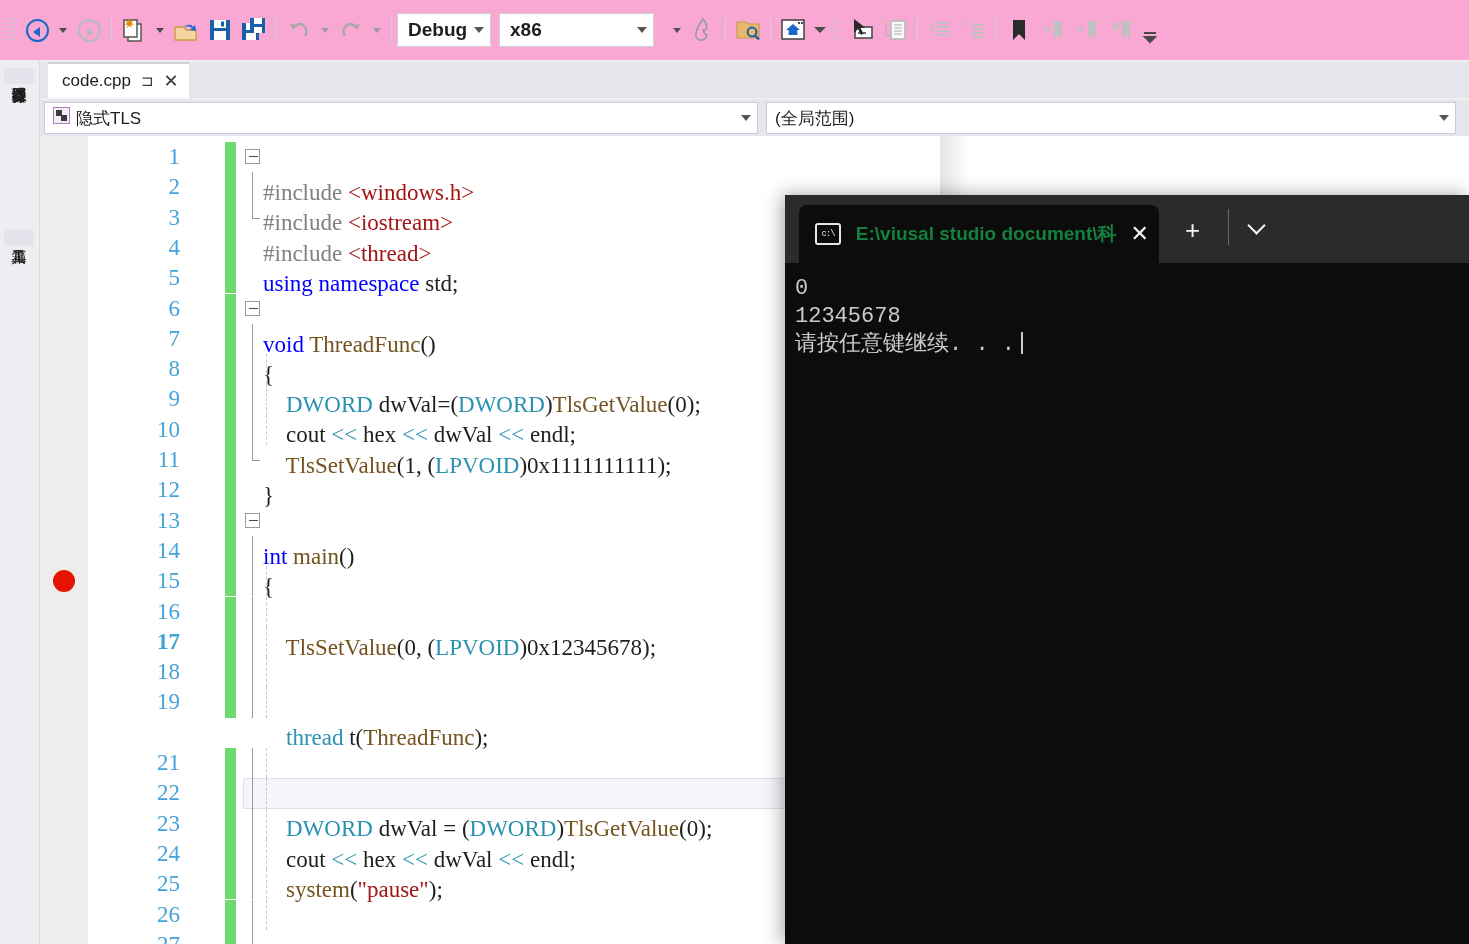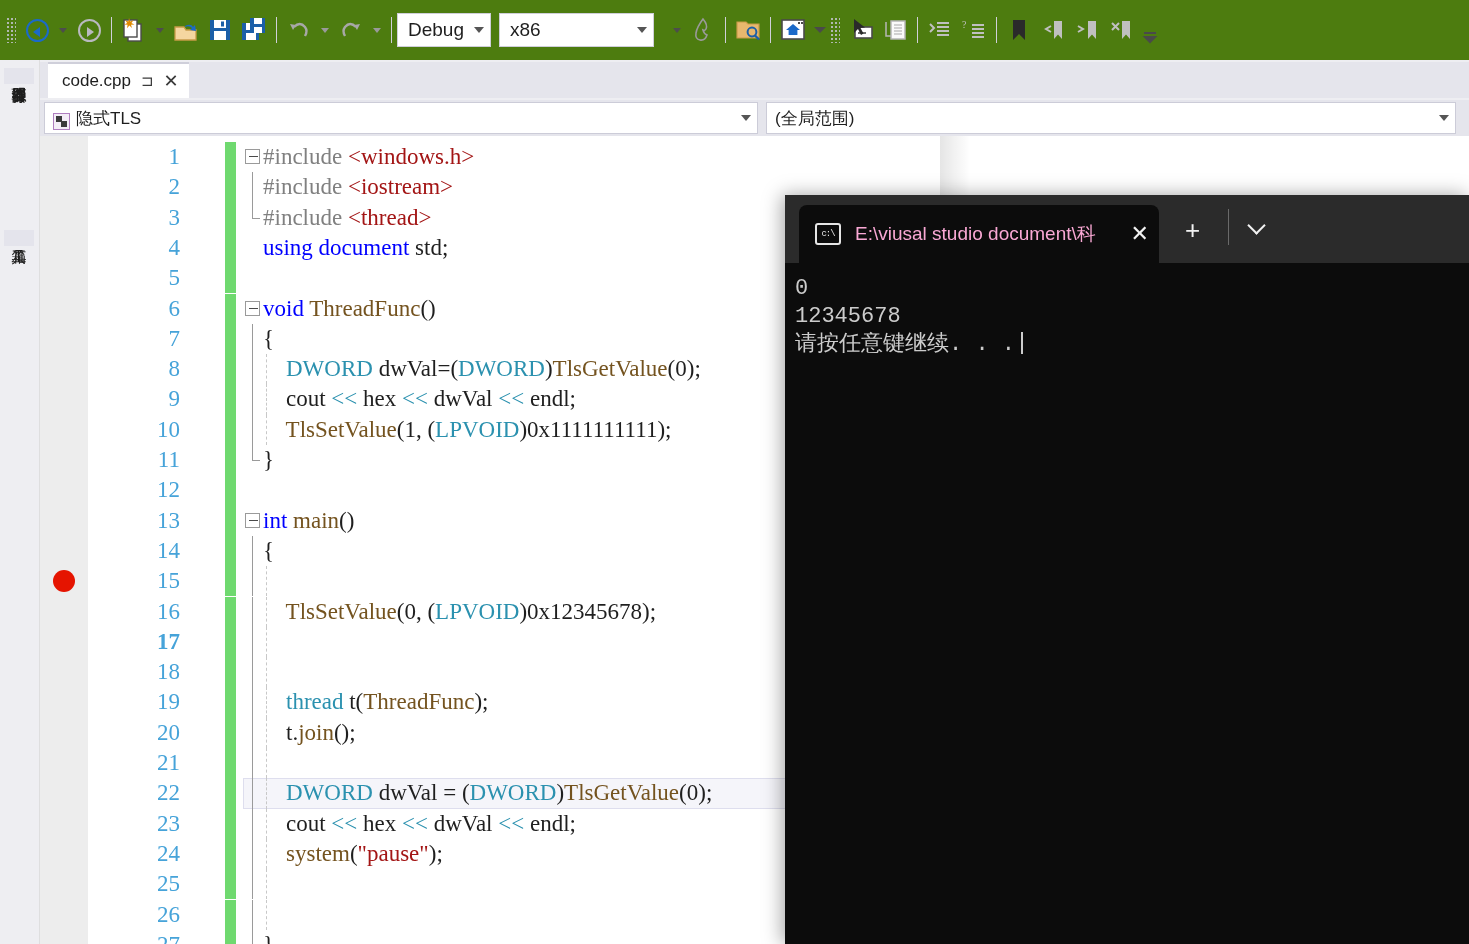--- a/index.html
+++ b/index.html
@@ -8,23 +8,24 @@
     width: 1469px; height: 944px;
     overflow: hidden;
     background: #EEEEF2;
     font-family: "Liberation Sans", sans-serif;
   }
   #root { position: relative; width: 1469px; height: 944px; }
 
   
   .toolbar {
     position: absolute; left: 0; top: 0; width: 1469px; height: 60px;
-    background: #4d7c0f;
+    background: #f9a8d4;
     display: flex; align-items: center;
     padding-left: 6px;
+    font-weight: bold;
   }
   .tb-grip {
     width: 10px; height: 26px; margin-right: 4px;
     background-image: radial-gradient(#c3c3cc 40%, transparent 41%);
     background-size: 4px 4px; opacity: .85;
   }
   .tb-btn {
     height: 36px; min-width: 34px;
     display: flex; align-items: center; justify-content: center;
     cursor: default; position: relative;
@@ -100,21 +101,21 @@
     display: flex; gap: 8px; background: #E5E5EC; align-items: center;
     padding: 0 4px;
   }
   .nav-combo {
     height: 32px; background: #fff; border: 1px solid #ccccd8;
     display: flex; align-items: center; padding: 0 6px 0 8px;
     font-size: 17px; color: #1e1e1e; justify-content: space-between;
   }
   #nav-left  { width: 714px; }
   #nav-right { width: 690px; }
-  .nav-combo .nv { display: flex; align-items: flex-end; gap: 6px; }
+  .nav-combo .nv { display: flex; align-items: flex-start; gap: 6px; }
   .mini-ic {
     width: 17px; height: 17px; border: 1px solid #b07fc0;
     background: #f4eef7; position: relative; flex: none;
   }
   .mini-ic::before {
     content: ""; position: absolute; left: 2px; top: 2px;
     width: 6px; height: 6px; background: #3b3b3b;
   }
   .mini-ic::after {
     content: ""; position: absolute; right: 2px; bottom: 2px;
@@ -145,21 +146,21 @@
     font-size: 23px; line-height: 30.3px; white-space: pre;
   }
   .ln {
     position: absolute; left: 0; width: 92px; text-align: right;
     color: #46A3D9; font-family: "Liberation Serif", serif; font-size: 23px;
   }
   .chg {
     position: absolute; left: 137px; width: 11px; height: 30.3px;
     background: #6FD96F;
   }
-  .codetext { position: absolute; left: 155px; }
+  .codetext { position: absolute; left: 155px; margin-top: 36px; }
   .cur-line-hl {
     position: absolute; left: 155px; top: 0; width: 745px; height: 30.3px;
     background: #F5F5FA; border: 1px solid #DEDEEE;
   }
   .fold-box {
     position: absolute; left: 3px; top: 7px; width: 15px; height: 15px;
     border: 1px solid #9a9a9a; background: #fff;
   }
   .fold-box::after {
     content: ""; position: absolute; left: 3px; top: 6px;
@@ -203,22 +204,22 @@
     display: flex; align-items: center; padding: 0 10px 0 16px; gap: 14px;
   }
   .term-ico {
     width: 26px; height: 22px; border: 2px solid #e6e6e6; border-radius: 3px;
     position: relative; flex: none;
     font-family: "Liberation Mono", monospace; font-size: 9px; color: #e6e6e6;
     display: flex; align-items: center; justify-content: center;
     letter-spacing: -1px;
   }
   .term-title {
-    color: #f9a8d4; font-size: 19px; font-weight: normal;
-    white-space: nowrap; overflow: hidden; flex: 1;
+    color: #15803d; font-size: 19px; font-weight: bold;
+    white-space: nowrap; overflow: hidden; flex: 1; text-align: right;
   }
   .term-x { color: #F2F2F2; font-size: 22px; line-height: 1; flex: none; }
   .term-plus {
     position: absolute; left: 400px; top: 22px;
     color: #F2F2F2; font-size: 26px; line-height: 1;
   }
   .term-vsep {
     position: absolute; left: 443px; top: 14px; width: 1px; height: 36px;
     background: #6a6a6a;
   }
@@ -457,37 +458,36 @@
   </div>
 
   <div class="editor">
     <div class="gutter-bp">
         <div class="bp-dot" style="top: 434.2px;"></div>
       </div>
     <div class="codearea" id="codearea">
         <div class="row" style="position: absolute; left: 0px; right: 0px; top: 6px;"><span class="ln">1</span><span class="chg"></span><span class="fold-box" style="left: 157px;"></span><span class="codetext" style="left: 175px;"><span class="pre">#include </span><span class="str">&lt;windows.h&gt;</span></span></div>
         <div class="row" style="position: absolute; left: 0px; right: 0px; top: 36.3px;"><span class="ln">2</span><span class="chg"></span><span class="fold-line" style="left: 164px;"></span><span class="codetext" style="left: 175px;"><span class="pre">#include </span><span class="str">&lt;iostream&gt;</span></span></div>
         <div class="row" style="position: absolute; left: 0px; right: 0px; top: 66.6px;"><span class="ln">3</span><span class="chg"></span><span class="fold-line end" style="left: 164px;"></span><span class="codetext" style="left: 175px;"><span class="pre">#include </span><span class="str">&lt;thread&gt;</span></span></div>
-        <div class="row" style="position: absolute; left: 0px; right: 0px; top: 96.9px;"><span class="ln">4</span><span class="chg"></span><span class="codetext" style="left: 175px;"><span class="kw">using document </span><span class="id">std;</span></span></div>
+        <div class="row" style="position: absolute; left: 0px; right: 0px; top: 96.9px;"><span class="ln">4</span><span class="chg"></span><span class="codetext" style="left: 175px;"><span class="kw">using namespace </span><span class="id">std;</span></span></div>
         <div class="row" style="position: absolute; left: 0px; right: 0px; top: 127.2px;"><span class="ln">5</span><span class="chg"></span><span class="codetext" style="left: 175px;"></span></div>
         <div class="row" style="position: absolute; left: 0px; right: 0px; top: 157.5px;"><span class="ln">6</span><span class="chg"></span><span class="fold-box" style="left: 157px;"></span><span class="codetext" style="left: 175px;"><span class="kw">void </span><span class="fn">ThreadFunc</span><span class="op">()</span></span></div>
         <div class="row" style="position: absolute; left: 0px; right: 0px; top: 187.8px;"><span class="ln">7</span><span class="chg"></span><span class="fold-line" style="left: 164px;"></span><span class="codetext" style="left: 175px;"><span class="op">{</span></span></div>
         <div class="row" style="position: absolute; left: 0px; right: 0px; top: 218.1px;"><span class="ln">8</span><span class="chg"></span><span class="fold-line" style="left: 164px;"></span><span class="ind-guide" style="left: 178px;"></span><span class="codetext" style="left: 175px;"><span class="id">    </span><span class="type">DWORD</span><span class="id"> dwVal=(</span><span class="type">DWORD</span><span class="id">)</span><span class="fn">TlsGetValue</span><span class="id">(0);</span></span></div>
         <div class="row" style="position: absolute; left: 0px; right: 0px; top: 248.4px;"><span class="ln">9</span><span class="chg"></span><span class="fold-line" style="left: 164px;"></span><span class="ind-guide" style="left: 178px;"></span><span class="codetext" style="left: 175px;"><span class="id">    cout </span><span class="type">&lt;&lt;</span><span class="id"> hex </span><span class="type">&lt;&lt;</span><span class="id"> dwVal </span><span class="type">&lt;&lt;</span><span class="id"> endl;</span></span></div>
         <div class="row" style="position: absolute; left: 0px; right: 0px; top: 278.7px;"><span class="ln">10</span><span class="chg"></span><span class="fold-line" style="left: 164px;"></span><span class="ind-guide" style="left: 178px;"></span><span class="codetext" style="left: 175px;"><span class="id">    </span><span class="fn">TlsSetValue</span><span class="id">(1, (</span><span class="type">LPVOID</span><span class="id">)0x1111111111);</span></span></div>
         <div class="row" style="position: absolute; left: 0px; right: 0px; top: 309px;"><span class="ln">11</span><span class="chg"></span><span class="fold-line end" style="left: 164px;"></span><span class="codetext" style="left: 175px;"><span class="op">}</span></span></div>
         <div class="row" style="position: absolute; left: 0px; right: 0px; top: 339.3px;"><span class="ln">12</span><span class="chg"></span><span class="codetext" style="left: 175px;"></span></div>
         <div class="row" style="position: absolute; left: 0px; right: 0px; top: 369.6px;"><span class="ln">13</span><span class="chg"></span><span class="fold-box" style="left: 157px;"></span><span class="codetext" style="left: 175px;"><span class="kw">int </span><span class="fn">main</span><span class="op">()</span></span></div>
         <div class="row" style="position: absolute; left: 0px; right: 0px; top: 399.9px;"><span class="ln">14</span><span class="chg"></span><span class="fold-line" style="left: 164px;"></span><span class="codetext" style="left: 175px;"><span class="op">{</span></span></div>
         <div class="row" style="position: absolute; left: 0px; right: 0px; top: 430.2px;"><span class="ln">15</span><span class="chg"></span><span class="fold-line" style="left: 164px;"></span><span class="ind-guide" style="left: 178px;"></span><span class="codetext" style="left: 175px;"></span></div>
         <div class="row" style="position: absolute; left: 0px; right: 0px; top: 460.5px;"><span class="ln">16</span><span class="chg"></span><span class="fold-line" style="left: 164px;"></span><span class="ind-guide" style="left: 178px;"></span><span class="codetext" style="left: 175px;"><span class="id">    </span><span class="fn">TlsSetValue</span><span class="id">(0, (</span><span class="type">LPVOID</span><span class="id">)0x12345678);</span></span></div>
         <div class="row" style="position: absolute; left: 0px; right: 0px; top: 490.8px; font-weight: bold;"><span class="ln">17</span><span class="chg"></span><span class="fold-line" style="left: 164px;"></span><span class="ind-guide" style="left: 178px;"></span><span class="codetext" style="left: 175px;"></span></div>
         <div class="row" style="position: absolute; left: 0px; right: 16px; top: 521.1px;"><span class="ln">18</span><span class="chg"></span><span class="fold-line" style="left: 164px;"></span><span class="ind-guide" style="left: 178px;"></span><span class="codetext" style="left: 175px;"></span></div>
         <div class="row" style="position: absolute; left: 0px; right: 0px; top: 551.4px;"><span class="ln">19</span><span class="chg"></span><span class="fold-line" style="left: 164px;"></span><span class="ind-guide" style="left: 178px;"></span><span class="codetext" style="left: 175px;"><span class="id">    </span><span class="type">thread</span><span class="id"> t(</span><span class="fn">ThreadFunc</span><span class="id">);</span></span></div>
-        <div class="row" style="position: absolute; left: 0px; right: 0px; top: 581.7px;"><span class="ln">20</span><span class="chg"></span><span class="fold-line" style="left: 164px;"></span><span class="ind-guide" style="left: 178px;"></span><span class="codetext" style="left: 175px;"><span class="id">    t.</span><span class="fn">join</span><span class="id">();</span></span></div>
         <div class="row" style="position: absolute; left: 0px; right: 0px; top: 612px;"><span class="ln">21</span><span class="chg"></span><span class="fold-line" style="left: 164px;"></span><span class="ind-guide" style="left: 178px;"></span><span class="codetext" style="left: 175px;"></span></div>
         <div class="row" style="position: absolute; left: 0px; right: 0px; top: 642.3px;"><div class="cur-line-hl"></div><span class="ln">22</span><span class="chg"></span><span class="fold-line" style="left: 164px;"></span><span class="ind-guide" style="left: 178px;"></span><span class="codetext" style="left: 175px;"><span class="id">    </span><span class="type">DWORD</span><span class="id"> dwVal = (</span><span class="type">DWORD</span><span class="id">)</span><span class="fn">TlsGetValue</span><span class="id">(0);</span></span></div>
         <div class="row" style="position: absolute; left: 0px; right: 0px; top: 672.6px;"><span class="ln">23</span><span class="chg"></span><span class="fold-line" style="left: 164px;"></span><span class="ind-guide" style="left: 178px;"></span><span class="codetext" style="left: 175px;"><span class="id">    cout </span><span class="type">&lt;&lt;</span><span class="id"> hex </span><span class="type">&lt;&lt;</span><span class="id"> dwVal </span><span class="type">&lt;&lt;</span><span class="id"> endl;</span></span></div>
         <div class="row" style="position: absolute; left: 0px; right: 0px; top: 702.9px;"><span class="ln">24</span><span class="chg"></span><span class="fold-line" style="left: 164px;"></span><span class="ind-guide" style="left: 178px;"></span><span class="codetext" style="left: 175px;"><span class="id">    </span><span class="fn">system</span><span class="id">(</span><span class="str">"pause"</span><span class="id">);</span></span></div>
         <div class="row" style="position: absolute; left: 0px; right: 0px; top: 733.2px;"><span class="ln">25</span><span class="chg"></span><span class="fold-line" style="left: 164px;"></span><span class="ind-guide" style="left: 178px;"></span><span class="codetext" style="left: 175px;"></span></div>
         <div class="row" style="position: absolute; left: 0px; right: 0px; top: 763.5px;"><span class="ln">26</span><span class="chg"></span><span class="fold-line" style="left: 164px;"></span><span class="ind-guide" style="left: 178px;"></span><span class="codetext" style="left: 175px;"></span></div>
         <div class="row" style="position: absolute; left: 0px; right: 0px; top: 793.8px;"><span class="ln">27</span><span class="chg"></span><span class="fold-line end" style="left: 164px;"></span><span class="codetext" style="left: 175px;"><span class="op">}</span></span></div>
       </div>
     <div class="vscroll-shadow"></div>
   </div>

